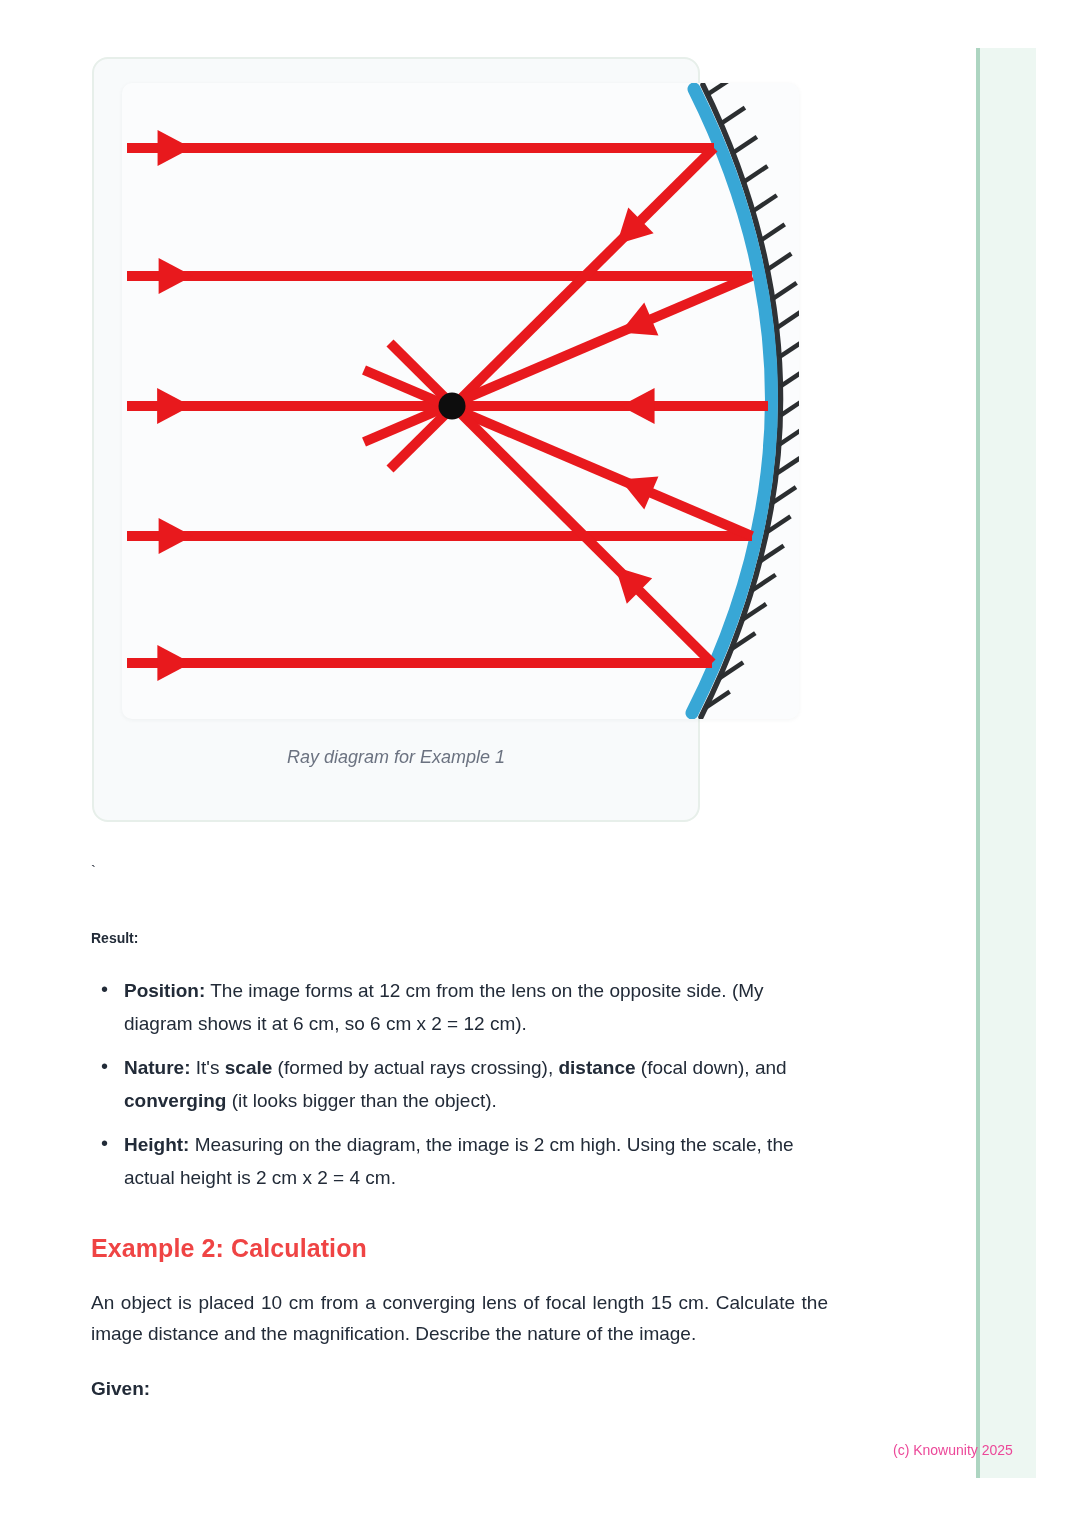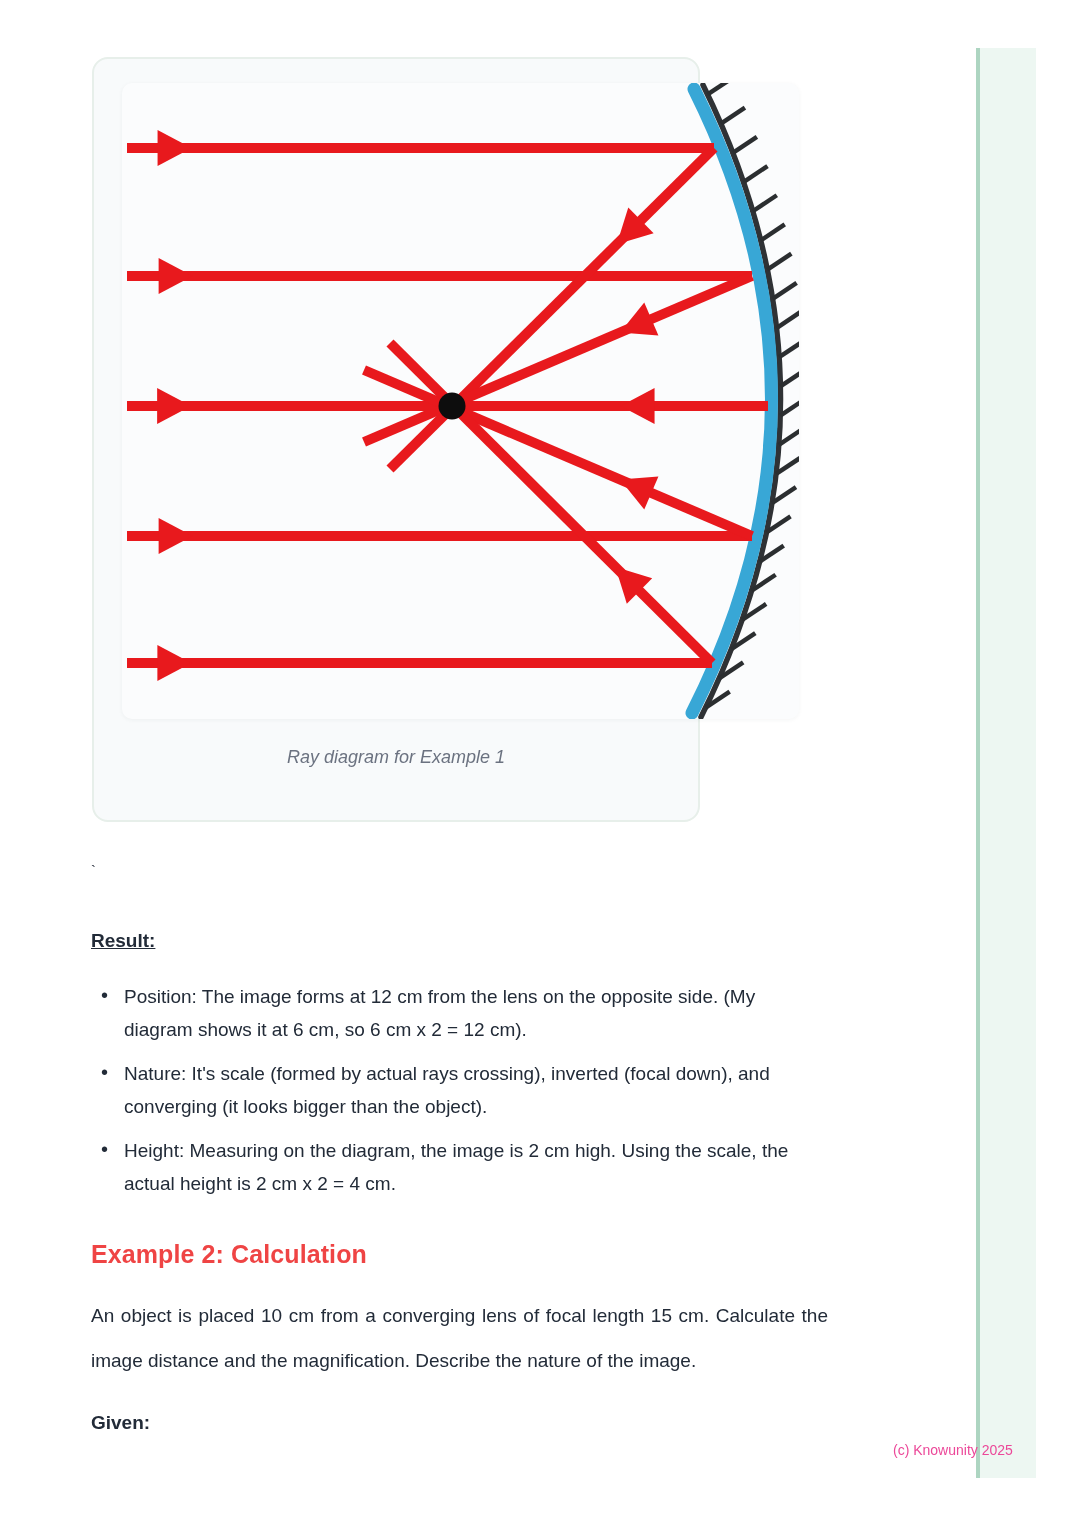--- a/index.html
+++ b/index.html
@@ -14,27 +14,27 @@
                background:#f8fafb;border:2px solid #e7efea;border-radius:16px;z-index:2;}
   .diagram-panel{position:absolute;left:28px;top:24px;width:677px;height:636px;background:#fbfcfd;
                  border-radius:10px;box-shadow:0 1px 4px rgba(30,50,60,0.05);}
   .diagram-panel svg{display:block;width:677px;height:636px;}
   .figure-caption{position:absolute;left:0;right:0;top:688px;text-align:center;
                   font-style:italic;font-size:18px;color:#6b7280;}
 
   
   .content{position:absolute;left:91px;top:862px;width:737px;color:#222b38;font-size:19px;z-index:2;}
   .stray{font-size:15px;height:18px;color:#222b38;}
-  .result-label{margin-top:50px;font-weight:700;font-size:19px;text-decoration:underline;}
+  .result-label{margin-top:50px;font-weight:700;font-size:14px;}
   .bullets{list-style:none;margin:28px 0 0 0;padding:0;}
   .bullets li{position:relative;padding-left:33px;line-height:33px;margin-bottom:11px;}
   .bullets .marker{position:absolute;left:10px;top:-1px;font-size:20px;}
-  .bullets b{font-weight:400;}
+  .bullets b{font-weight:700;}
   .example-heading{margin:40px 0 0 0;font-size:25px;font-weight:700;letter-spacing:0.1px;}
-  .para{margin:24px 0 0 0;line-height:45px;text-align:justify;}
+  .para{margin:24px 0 0 0;line-height:31px;text-align:justify;}
   .given-label{margin-top:29px;font-weight:700;font-size:19px;}
 
   .footer{position:absolute;left:893px;top:1442px;font-size:14px;color:#ec4899;z-index:5;}
 </style>
 </head>
 <body>
 
 <div class="page">
 
   <div class="side-accent-bar" style="background: rgb(237, 247, 242); border-left: 4px solid rgb(173, 213, 193);"></div>
@@ -90,21 +90,21 @@
         </svg>
     </div>
     <div class="figure-caption">Ray diagram for Example 1</div>
   </div>
 
   <div class="content">
     <div class="stray">`</div>
     <div class="result-label">Result:</div>
     <ul class="bullets" id="bullet-list">
         <li><span class="marker">•</span><b>Position:</b><span> The image forms at 12 cm from the lens on the opposite side. (My diagram shows it at 6 cm, so 6 cm x 2 = 12 cm).</span></li>
-        <li><span class="marker">•</span><b>Nature:</b><span> It's </span><b>scale</b><span> (formed by actual rays crossing), </span><b>inverted</b><span> (focal down), and </span><b>converging</b><span> (it looks bigger than the object).</span></li>
+        <li><span class="marker">•</span><b>Nature:</b><span> It's </span><b>scale</b><span> (formed by actual rays crossing), </span><b>distance</b><span> (focal down), and </span><b>converging</b><span> (it looks bigger than the object).</span></li>
         <li><span class="marker">•</span><b>Height:</b><span> Measuring on the diagram, the image is 2 cm high. Using the scale, the actual height is 2 cm x 2 = 4 cm.</span></li>
       </ul>
     <h2 class="example-heading" id="example-heading" style="color: #ef4444;">Example 2: Calculation</h2>
     <p class="para">An object is placed 10 cm from a converging lens of focal length 15 cm. Calculate the image distance and the magnification. Describe the nature of the image.</p>
     <div class="given-label">Given:</div>
   </div>
 
   <div class="footer">(c) Knowunity 2025</div>
 
 </div>

